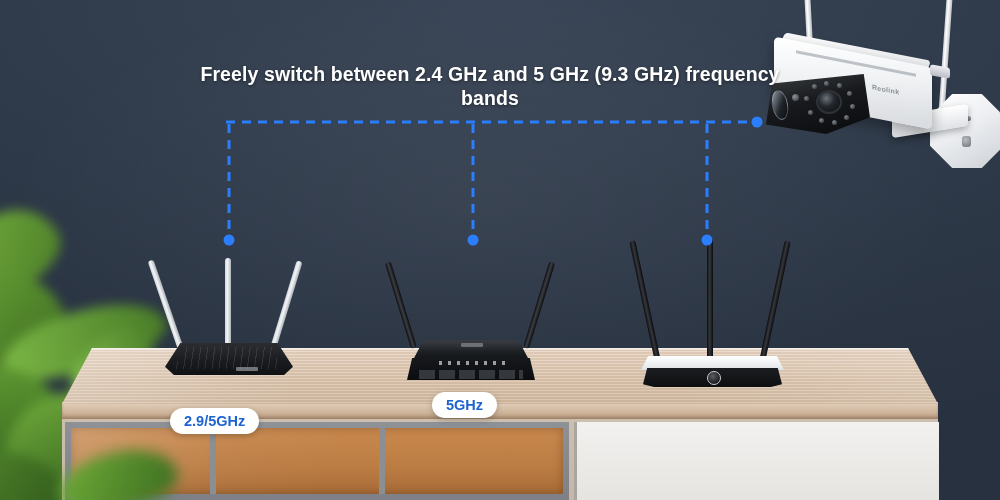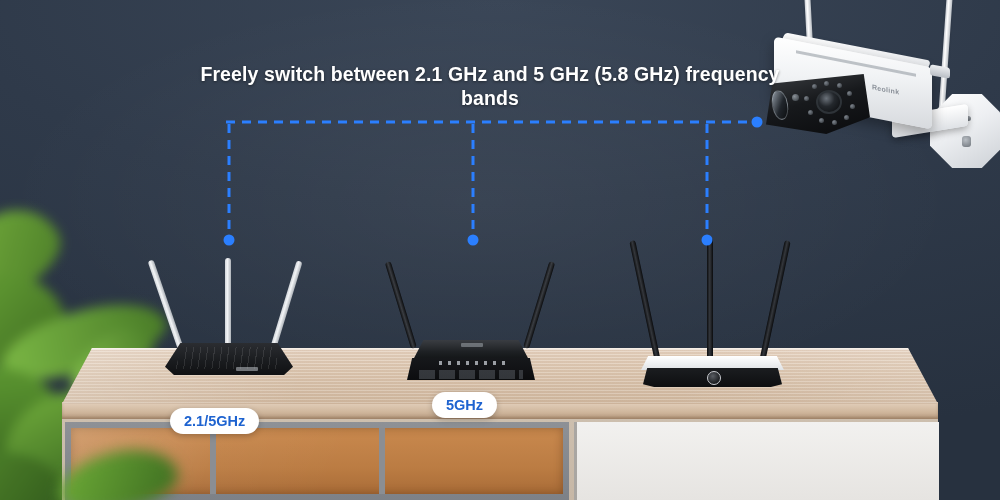--- a/index.html
+++ b/index.html
@@ -292,18 +292,18 @@
       <line x1="707" y1="124" x2="707" y2="236"></line>
     </g>
     <g fill="#2b7fff">
       <circle cx="229" cy="240" r="5.5"></circle>
       <circle cx="473" cy="240" r="5.5"></circle>
       <circle cx="707" cy="240" r="5.5"></circle>
       <circle cx="757" cy="122" r="5.5"></circle>
     </g>
   </svg>
 
-  <div class="title">Freely switch between 2.1 GHz and 5 GHz (5.8 GHz) frequency bands</div>
-
-  <div class="badge b1">2.1/5GHz</div>
+  <div class="title">Freely switch between 2.4 GHz and 5 GHz (9.3 GHz) frequency bands</div>
+
+  <div class="badge b1">2.9/5GHz</div>
   <div class="badge b2">5GHz</div>
 
 </div>
 
 </body></html>

